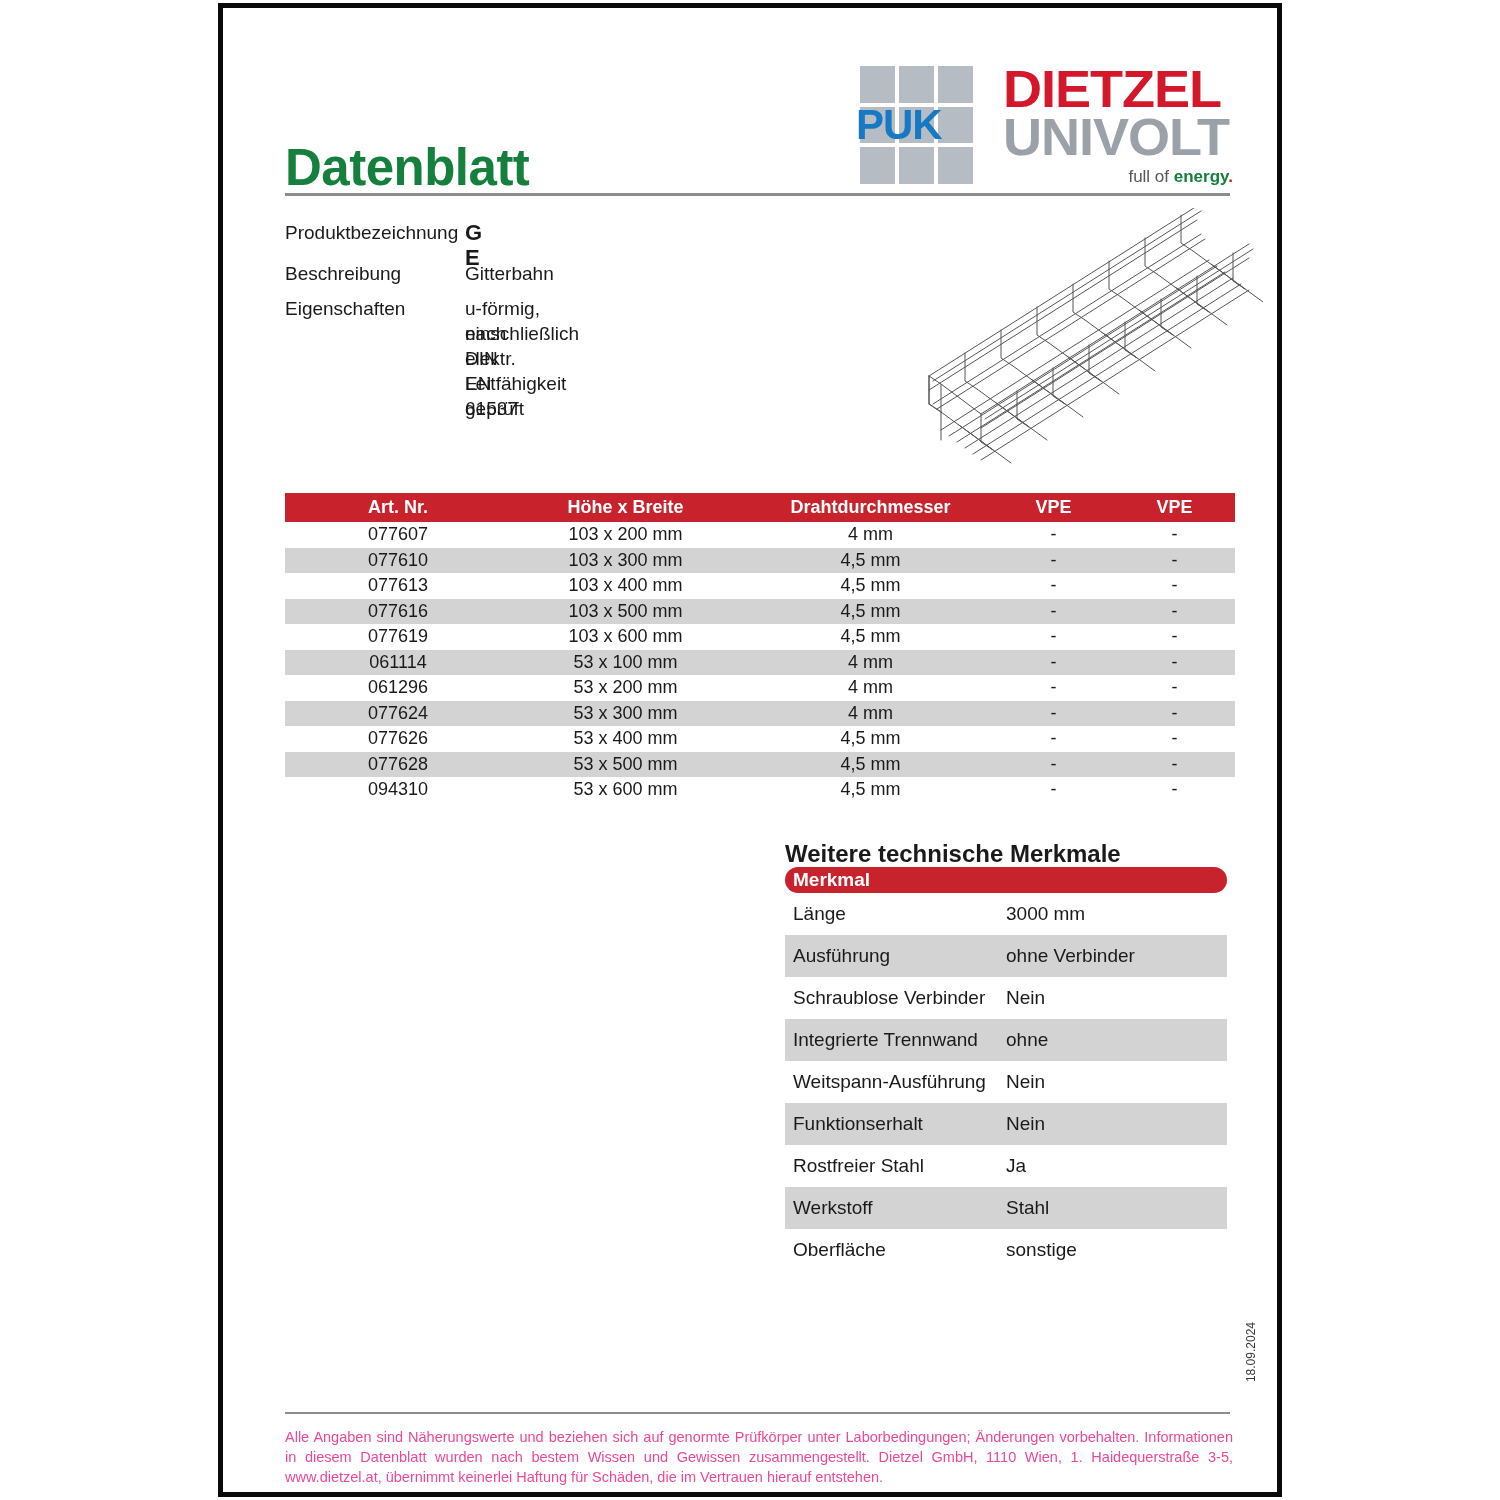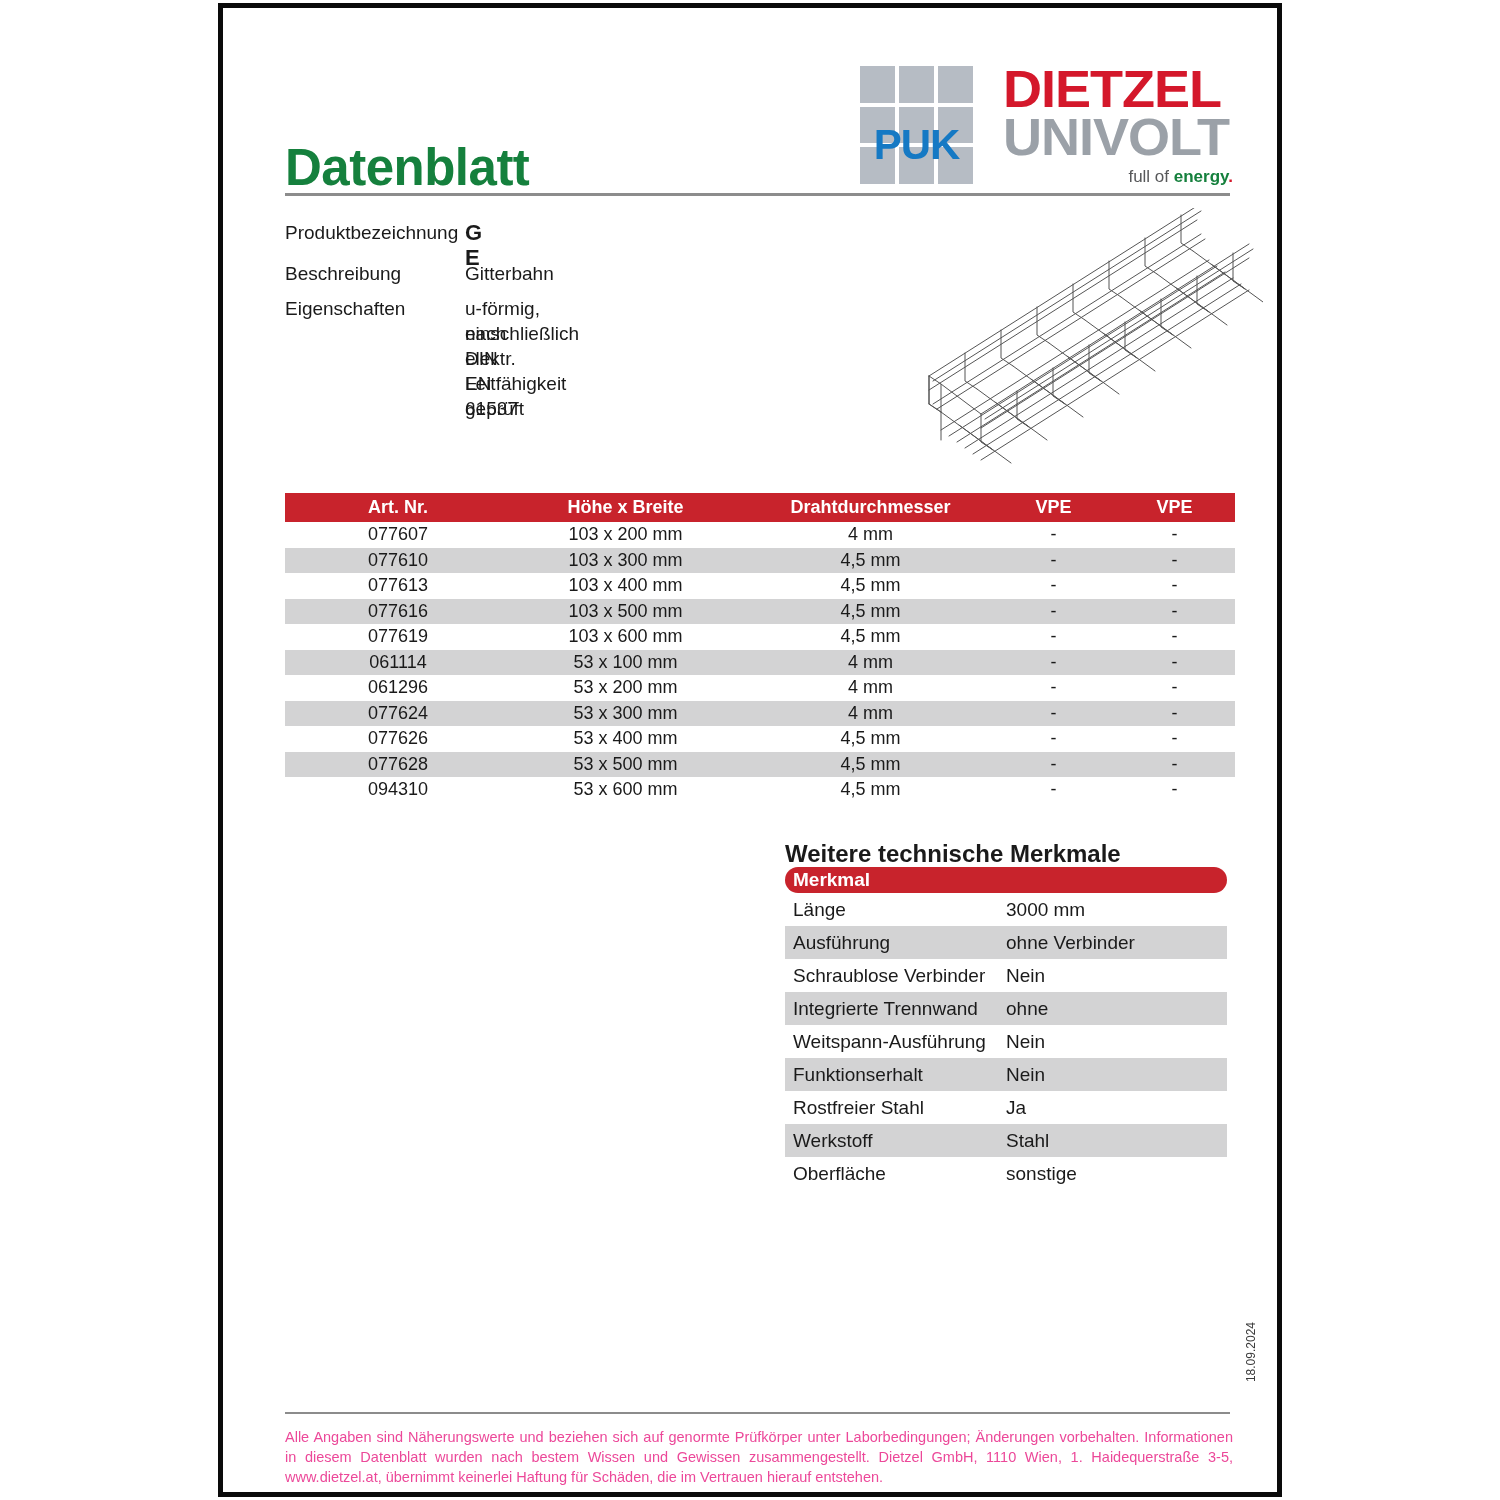--- a/index.html
+++ b/index.html
@@ -70,28 +70,27 @@
     grid-template-columns: repeat(3, 1fr);
     grid-template-rows: repeat(3, 1fr);
     gap: 4px;
   }
   .puk-cell { background: #b6bcc4; }
   .puk-word {
     position: absolute;
     left: -4px;
     top: 38px;
     width: 121px;
-    text-align: center;
+    text-align: left;
     font-size: 42px;
     font-weight: bold;
     color: #1579c4;
     letter-spacing: -1px;
     line-height: 42px;
     font-family: "Liberation Sans", sans-serif;
-    margin-top: 20px;
   }
 
   .logo-dietzel {
     position: absolute;
     left: 780px;
     top: 55px;
     width: 230px;
     height: 125px;
   }
   .dz-line1 {
@@ -203,21 +202,21 @@
     background: #c8232c;
     color: #ffffff;
     font-weight: bold;
     font-size: 19px;
     height: 24px;
     text-align: left;
     padding-left: 8px;
     border-radius: 13px;
   }
   .feat td {
-    height: 33px;
+    height: 42px;
     vertical-align: middle;
     padding: 0;
   }
   .feat tbody tr:nth-child(even) td { background: #d3d3d4; }
   .f-name { width: 300px; text-align: left; padding-left: 8px !important; }
   .f-val  { width: 142px; text-align: left; }
 
   
   .foot-rule {
     position: absolute;

